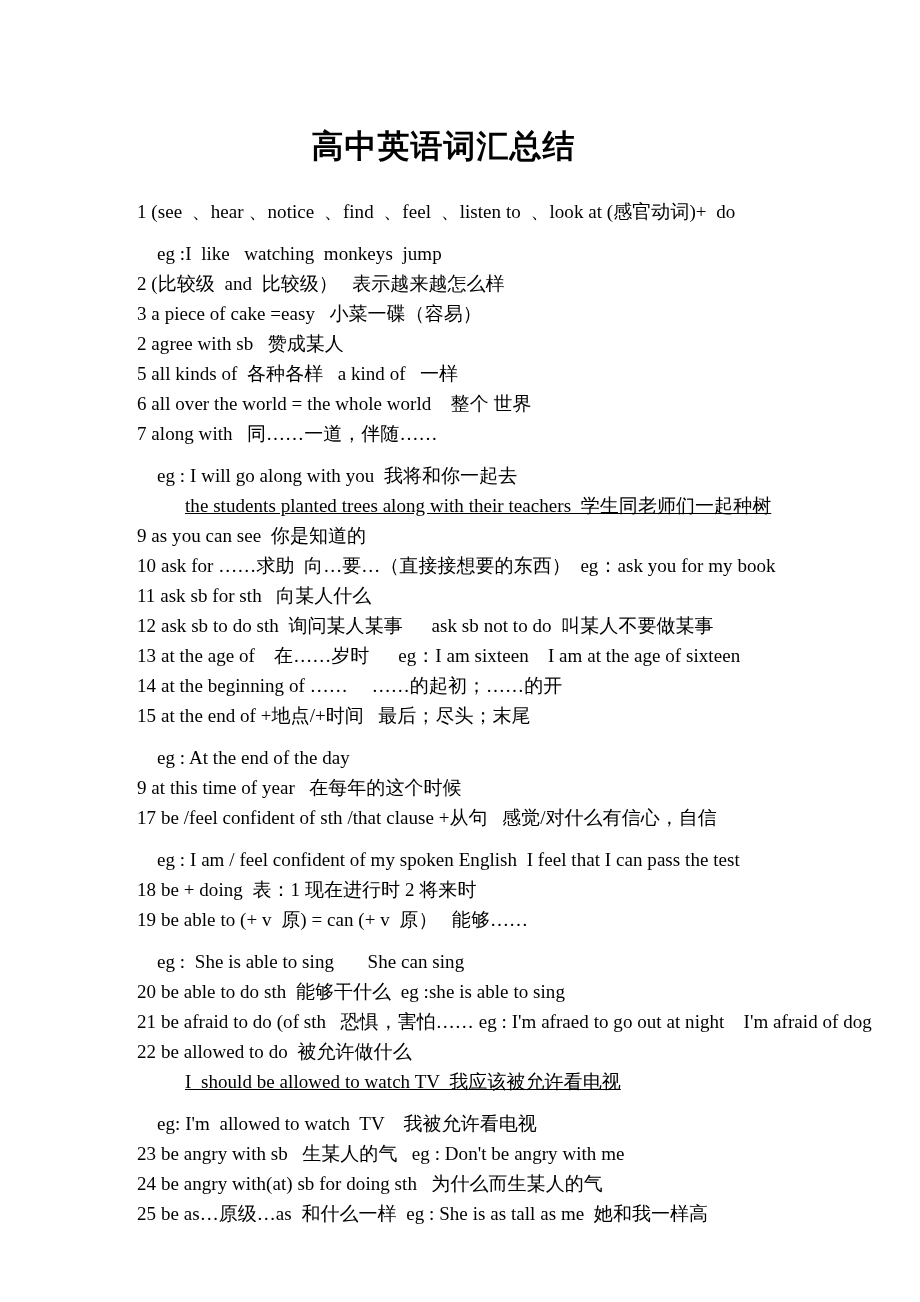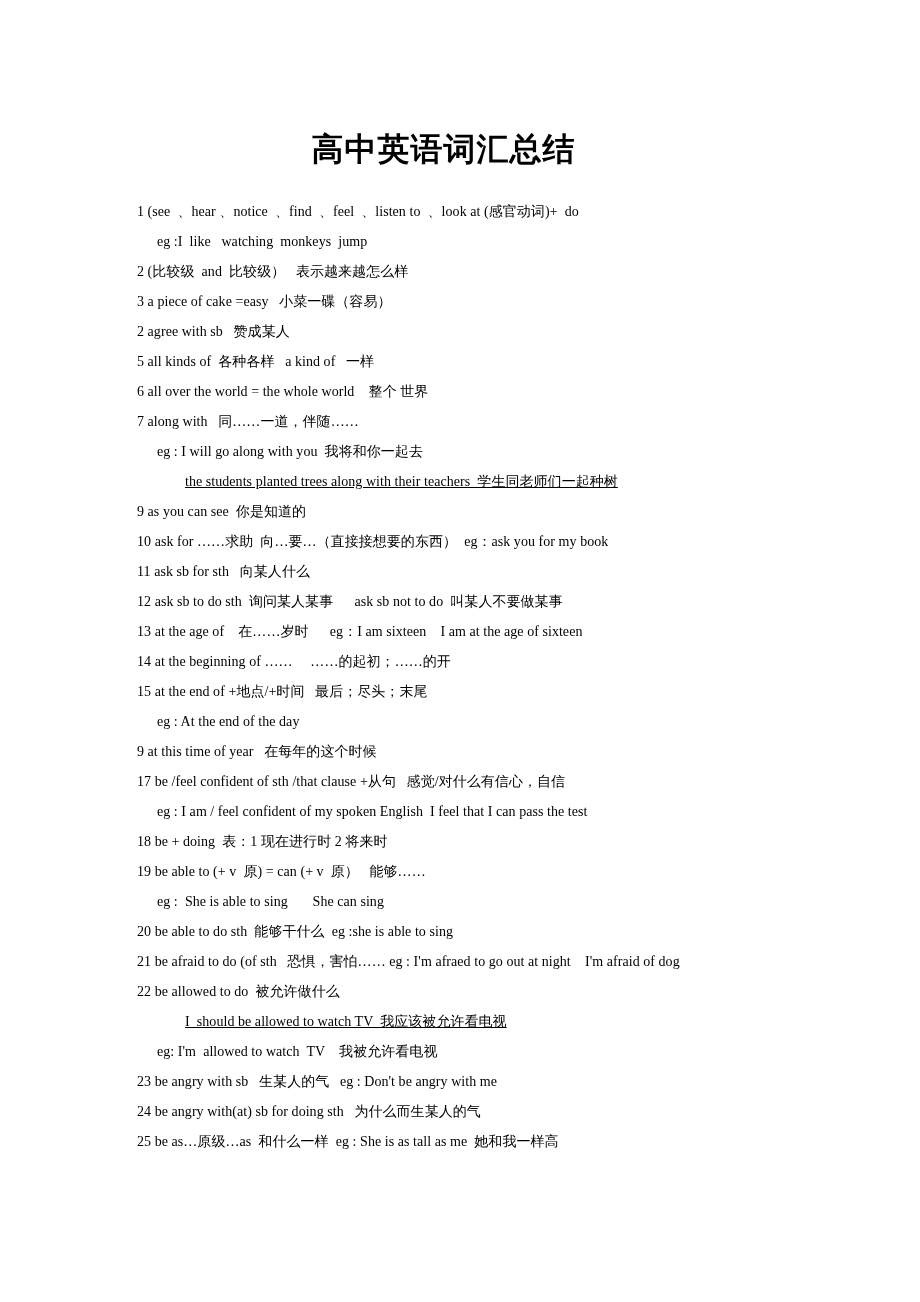--- a/index.html
+++ b/index.html
@@ -19,35 +19,35 @@
   .doc-title {
     position: absolute;
     top: 108px;
     left: 0;
     width: 887px;
     text-align: center;
     font-size: 32px;
     font-weight: bold;
     letter-spacing: 1px;
     line-height: 1.25;
-    font-family: Liberation Serif, serif;
+    font-family: Liberation Mono, monospace;
   }
   .body-block {
     position: absolute;
     top: 197px;
     left: 137px;
     width: 700px;
   }
   .line {
-    font-size: 14px;
+    font-size: 19px;
     line-height: 30px;
     white-space: pre;
     letter-spacing: 0.05px;
   }
-  .line.ind1 { padding-left: 20px; }
+  .line.ind1 { padding-left: 20px; margin-top: 12px; }
   .line.ind2 { padding-left: 48px; text-decoration: underline; }
 </style>
 </head>
 <body>
 
 <div class="page">
 
   <h1 class="doc-title">高中英语词汇总结</h1>
 
   <div class="body-block">

